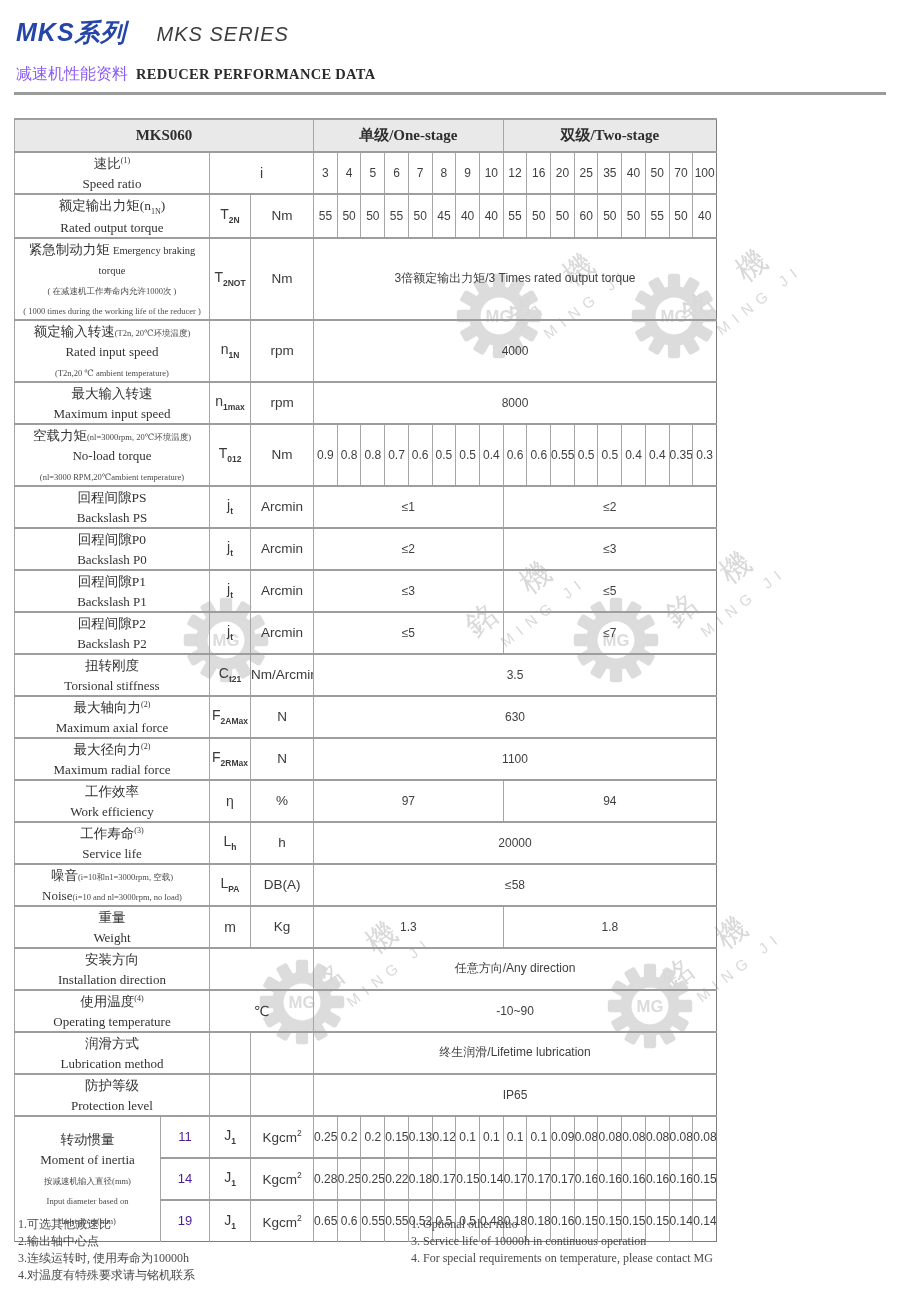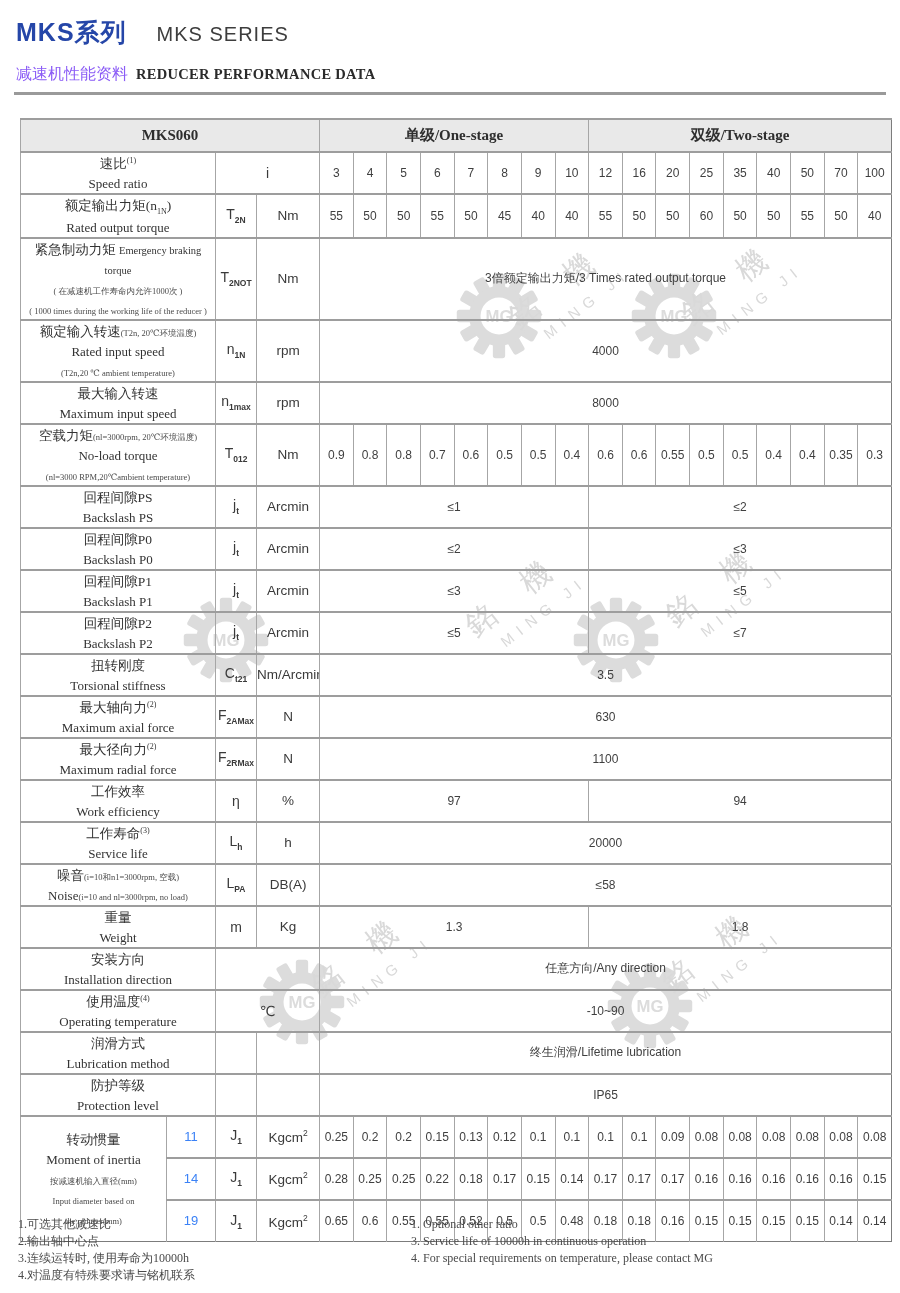--- a/index.html
+++ b/index.html
@@ -4,38 +4,38 @@
 <style>
   html,body{margin:0;padding:0;}
   body{
     width:900px;height:1293px;background:#ffffff;position:relative;overflow:hidden;
     font-family:"Liberation Sans","DejaVu Sans",sans-serif;color:#3b3b3b;
     -webkit-font-smoothing:antialiased;
   }
   .page{position:absolute;inset:0;}
 
   
-  .title-row{position:absolute;left:16px;top:16px;display:flex;align-items:baseline;}
+  .title-row{position:absolute;left:16px;top:16px;display:flex;align-items:baseline;font-style:italic;}
   .title-cn{font-size:25px;font-weight:bold;color:#2546a8;letter-spacing:1px;}
   .title-en{font-size:20px;font-weight:500;color:#3d3d3d;margin-left:30px;letter-spacing:1px;}
   .subtitle-row{position:absolute;left:16px;top:64px;display:flex;align-items:baseline;}
   .subtitle-cn{font-size:16px;font-weight:normal;color:#8b5cf6;font-family:"Liberation Serif","DejaVu Serif",serif;}
   .subtitle-en{font-size:14.5px;font-weight:bold;color:#2b2b2b;margin-left:8px;font-family:"Liberation Serif","DejaVu Serif",serif;letter-spacing:.3px;}
   .subtitle-rule{position:absolute;left:14px;top:92px;width:872px;height:0;border-top:3px solid #9a9a9a;}
 
   
   .wm-layer{position:absolute;inset:0;z-index:0;pointer-events:none;}
   .wm-gear{position:absolute;}
   .wm-text{position:absolute;transform:rotate(-38deg);color:#d9d9d9;white-space:nowrap;text-align:left;}
   .wm-text .wm-cn{display:block;font-size:30px;letter-spacing:16px;font-family:"Liberation Serif","DejaVu Serif",serif;}
   .wm-text .wm-en{display:block;font-size:15px;letter-spacing:7px;margin-top:2px;margin-left:18px;}
 
   
   table.perf{
-    position:absolute;left:20px;top:118px;width:872px;z-index:1;
+    position:absolute;left:14px;top:118px;width:703px;z-index:1;
     border-collapse:collapse;table-layout:fixed;background:transparent;
     border:1px solid #7c7c7c;
   }
   table.perf th,table.perf td{
     border-left:1px solid #a6a6a6;border-top:2px solid #9d9d9d;
     padding:0;text-align:center;vertical-align:middle;overflow:hidden;
   }
   table.perf thead tr{height:33px;}
   table.perf tbody tr{height:42px;}
   th.hdr{
@@ -49,21 +49,21 @@
   .lbl-line{display:block;}
   .seg-cn{font-size:13.5px;color:#333;}
   .seg-en{font-size:13px;color:#333;}
   .seg-ensm{font-size:10.5px;color:#333;}
   .seg-tiny{font-size:8.5px;color:#4a4a4a;}
   td.sym{font-size:14px;color:#3a3a3a;}
   td.sym sub{font-size:8.5px;font-weight:bold;}
   td.unit{font-size:13.5px;color:#3a3a3a;}
   td.unit sup{font-size:8.5px;}
   td.v{font-size:12px;color:#3f3f3f;}
-  td.dia{font-size:13px;color:#3b82f6;}
+  td.dia{font-size:13px;color:#4c1d95;}
   td.label sup{font-size:8px;}
   td.label sub{font-size:8px;}
 
   
   .notes{position:absolute;top:1216px;left:18px;width:868px;z-index:1;display:flex;
          font-family:"Liberation Serif","DejaVu Serif",serif;gap:36px;}
   .notes-col{display:block;}
   .notes-cn{width:357px;}
   .notes-en{flex:1;}
   .note-line{font-size:12px;color:#4a4a4a;line-height:17px;}

